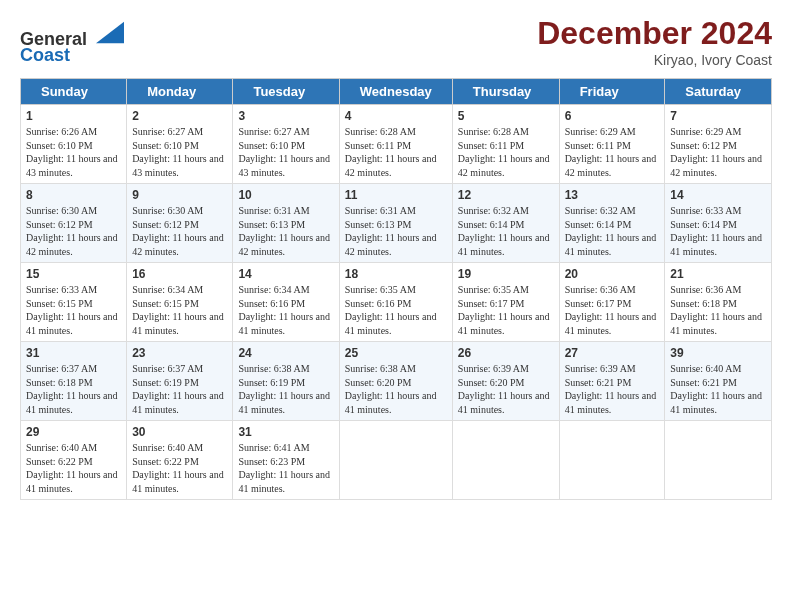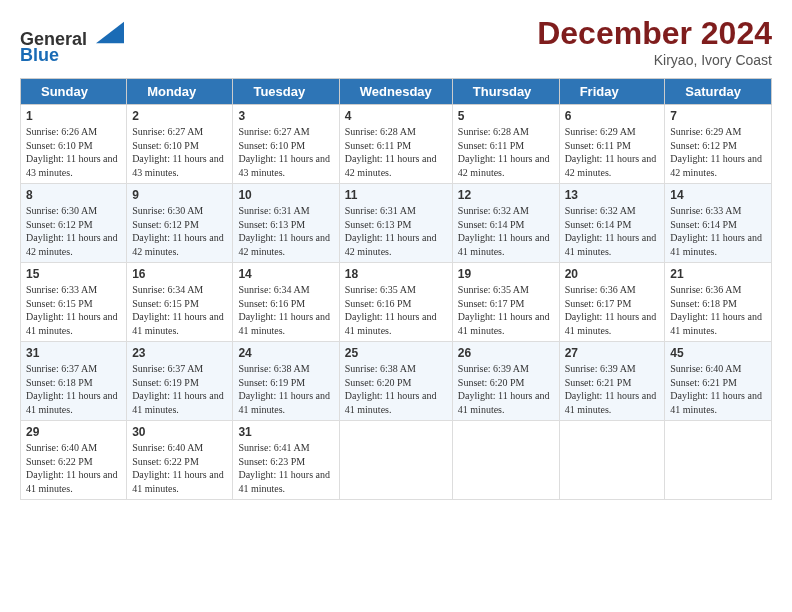--- a/index.html
+++ b/index.html
@@ -102,21 +102,21 @@
       <div>
         <div style="display:flex;align-items:center;">
           <div class="logo-text">
             <span class="logo-general">General</span>
             <svg class="logo-icon" viewBox="0 0 30 30">
               <polygon points="0,28 30,28 30,5" fill="#1a6bb5"></polygon>
             </svg>
           </div>
         </div>
         <div class="logo-text" style="margin-top:-4px;">
-          <span class="logo-blue">Blue</span>
+          <span class="logo-blue">Coast</span>
         </div>
       </div>
     </div>
     <div class="title-block">
       <div class="month-title">December 2024</div>
       <div class="location">Kiryao, Ivory Coast</div>
     </div>
   </div>
 
   <table class="calendar">
@@ -349,21 +349,21 @@
         </td>
           <td>
           <span class="day-num">27</span>
           <div class="day-info">
             Sunrise: 6:39 AM<br>
             Sunset: 6:21 PM<br>
             Daylight: 11 hours and 41 minutes.
           </div>
         </td>
           <td>
-          <span class="day-num">45</span>
+          <span class="day-num">39</span>
           <div class="day-info">
             Sunrise: 6:40 AM<br>
             Sunset: 6:21 PM<br>
             Daylight: 11 hours and 41 minutes.
           </div>
         </td>
         </tr>
         <tr class="last-row">
           <td>
           <span class="day-num">29</span>

